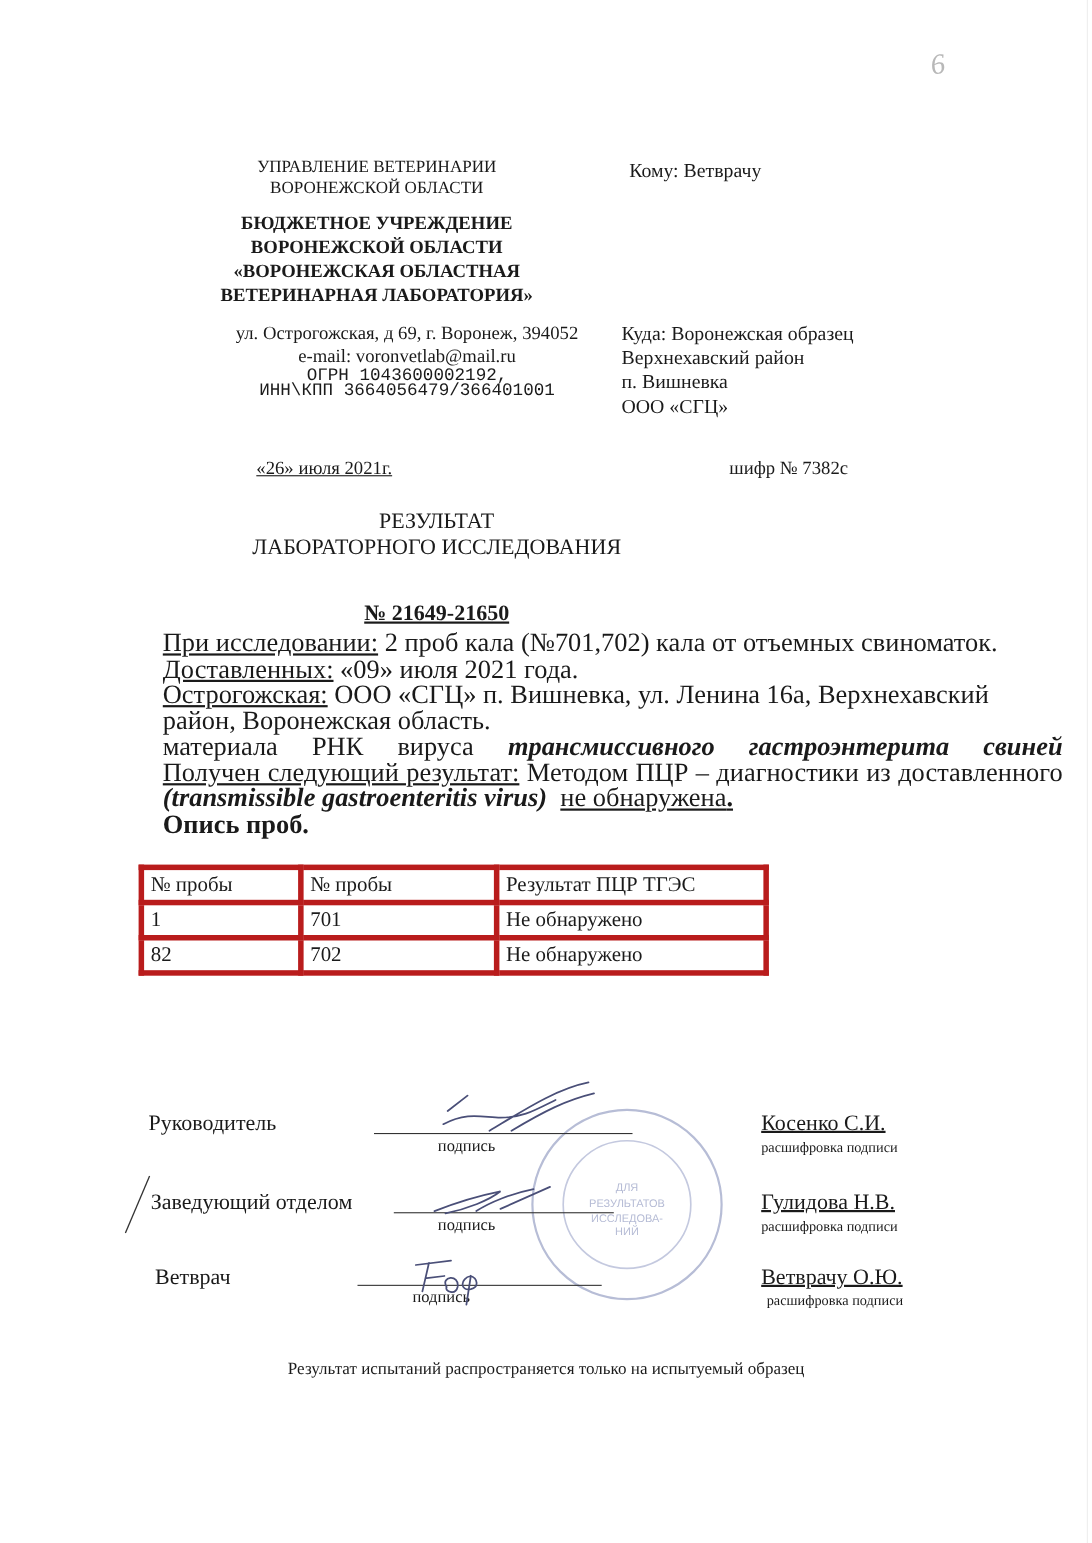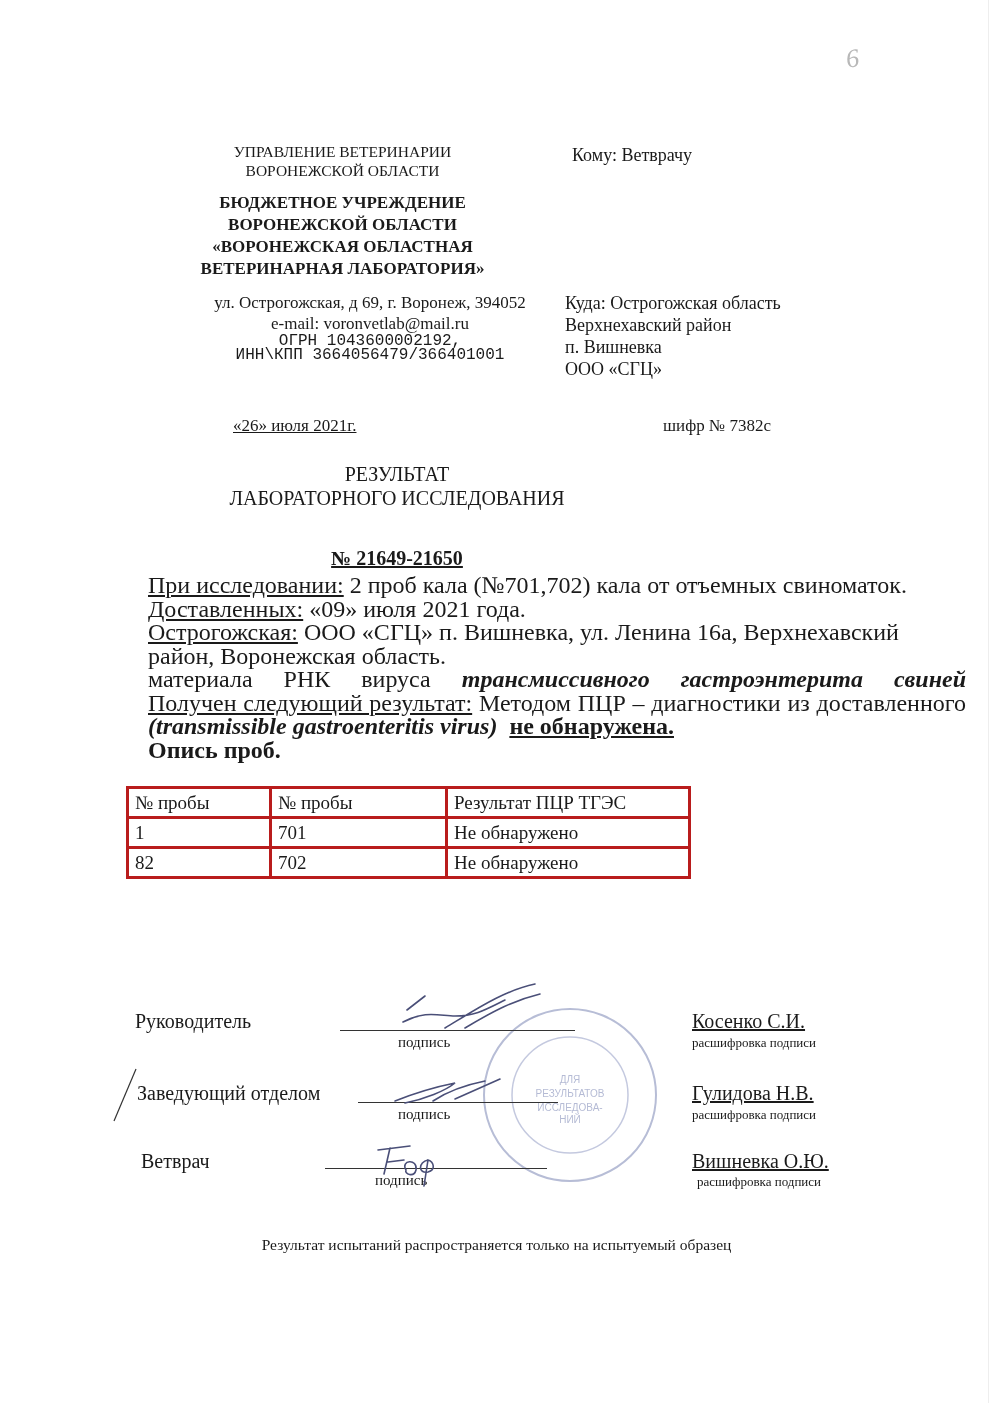--- a/index.html
+++ b/index.html
@@ -21,25 +21,25 @@
     .cipher { left: 663px; top: 416px; font-size: 17px; }
 
     .title { left: 0; width: 794px; top: 462px; text-align: center; font-size: 20px; line-height: 24px; }
     .title .num { font-weight: bold; text-decoration: underline; margin-top: 36px; }
 
     .body { left: 148px; top: 574px; width: 818px; font-size: 24px; line-height: 23.5px; }
     .body p { margin: 0; }
     .u { text-decoration: underline; }
     .justify { text-align: justify; text-align-last: justify; }
     .bi { font-weight: bold; font-style: italic; }
-    .bu { font-weight: bold; text-decoration: underline; margin-top: 21px; }
+    .bu { font-weight: normal; text-decoration: underline; margin-top: 21px; }
     .inventory { font-weight: bold; }
 
     table.samples { position: absolute; left: 126px; top: 786px; border-collapse: collapse; font-size: 19px; }
-    table.samples td { border: 3px solid #b91c1c; padding: 1px 6px; height: 25px; line-height: 25px; vertical-align: middle; }
+    table.samples td { border: 5px solid #b91c1c; padding: 1px 6px; height: 25px; line-height: 25px; vertical-align: middle; }
     table.samples td.c1 { width: 128px; }
     table.samples td.c2 { width: 161px; }
     table.samples td.c3 { width: 228px; }
 
     .sig-role { font-size: 20px; }
     .sig-line { height: 1px; background: #333; }
     .sig-caption { font-size: 15px; }
     .sig-name { font-size: 20px; text-decoration: underline; }
     .sig-decode { font-size: 13px; }
 
@@ -63,21 +63,21 @@
 </div>
 <div class="abs org-contact">
   <div>ул. Острогожская, д 69, г. Воронеж, 394052</div>
   <div>e-mail: voronvetlab@mail.ru</div>
   <div class="org-small">ОГРН 1043600002192,</div>
   <div class="org-small">ИНН\КПП 3664056479/366401001</div>
 </div>
 
 <div class="abs to">Кому: Ветврачу</div>
 <div class="abs where">
-  <div>Куда: Острогожская область</div>
+  <div>Куда: Воронежская образец</div>
   <div>Верхнехавский  район</div>
   <div>п. Вишневка</div>
   <div>ООО «СГЦ»</div>
 </div>
 
 <div class="abs date">«26» июля  2021г.</div>
 <div class="abs cipher">шифр № 7382с</div>
 
 <div class="abs title">
   <div>РЕЗУЛЬТАТ</div>
@@ -145,16 +145,16 @@
 </svg>
 <div class="abs sig-name" style="left:692px;top:1082px;">Гулидова Н.В.</div>
 <div class="abs sig-decode" style="left:692px;top:1107px;">расшифровка подписи</div>
 
 <div class="abs sig-role" style="left:141px;top:1150px;">Ветврач</div>
 <div class="abs sig-line" style="left:325px;top:1168px;width:222px;"></div>
 <div class="abs sig-caption" style="left:375px;top:1172px;">подпись</div>
 <svg class="abs" style="left:370px;top:1140px;" width="80" height="50">
   <path d="M8 10 L40 6 M20 8 L14 34 M18 22 L34 20 M36 30 C30 20 48 18 46 30 C44 38 34 34 36 30 M58 20 C48 22 48 34 58 32 C66 30 64 22 58 20 L54 46" fill="none" stroke="#4a4f78" stroke-width="1.6" stroke-linecap="round"></path>
 </svg>
-<div class="abs sig-name" style="left:692px;top:1150px;">Вишневка О.Ю.</div>
+<div class="abs sig-name" style="left:692px;top:1150px;">Ветврачу О.Ю.</div>
 <div class="abs sig-decode" style="left:697px;top:1174px;">расшифровка подписи</div>
 
 <div class="abs footer">Результат испытаний распространяется только на испытуемый образец</div>
 
 </body></html>

